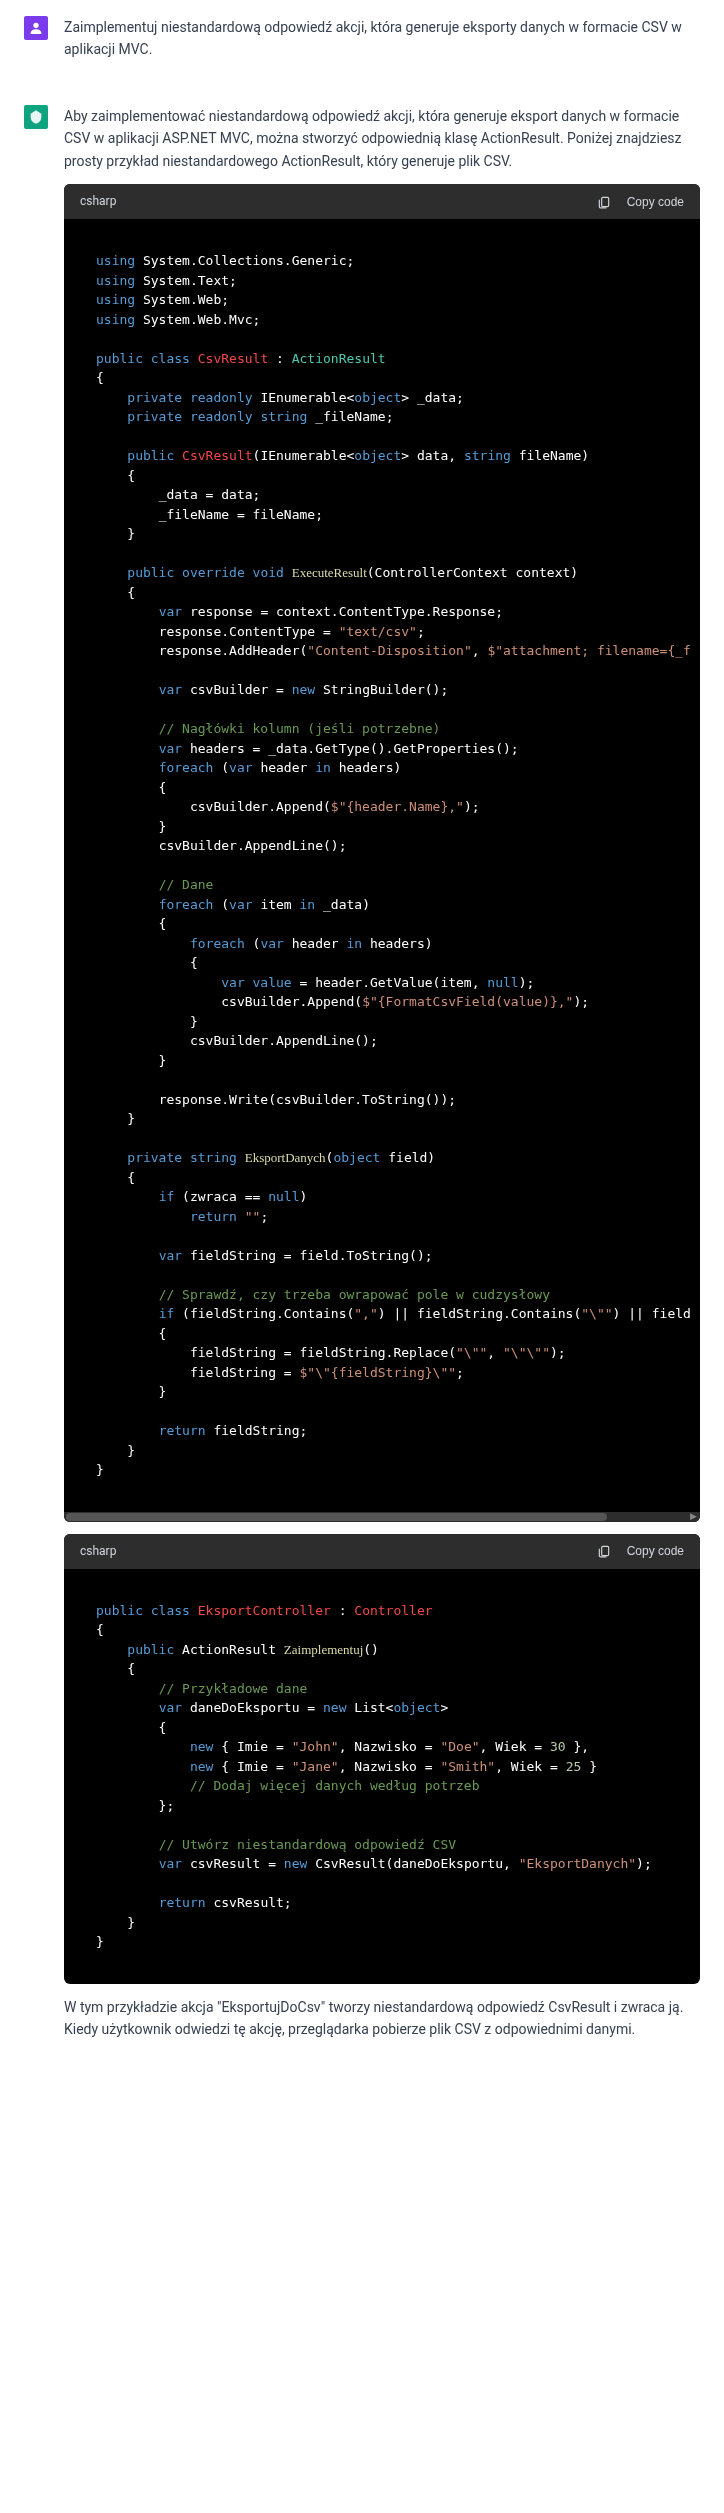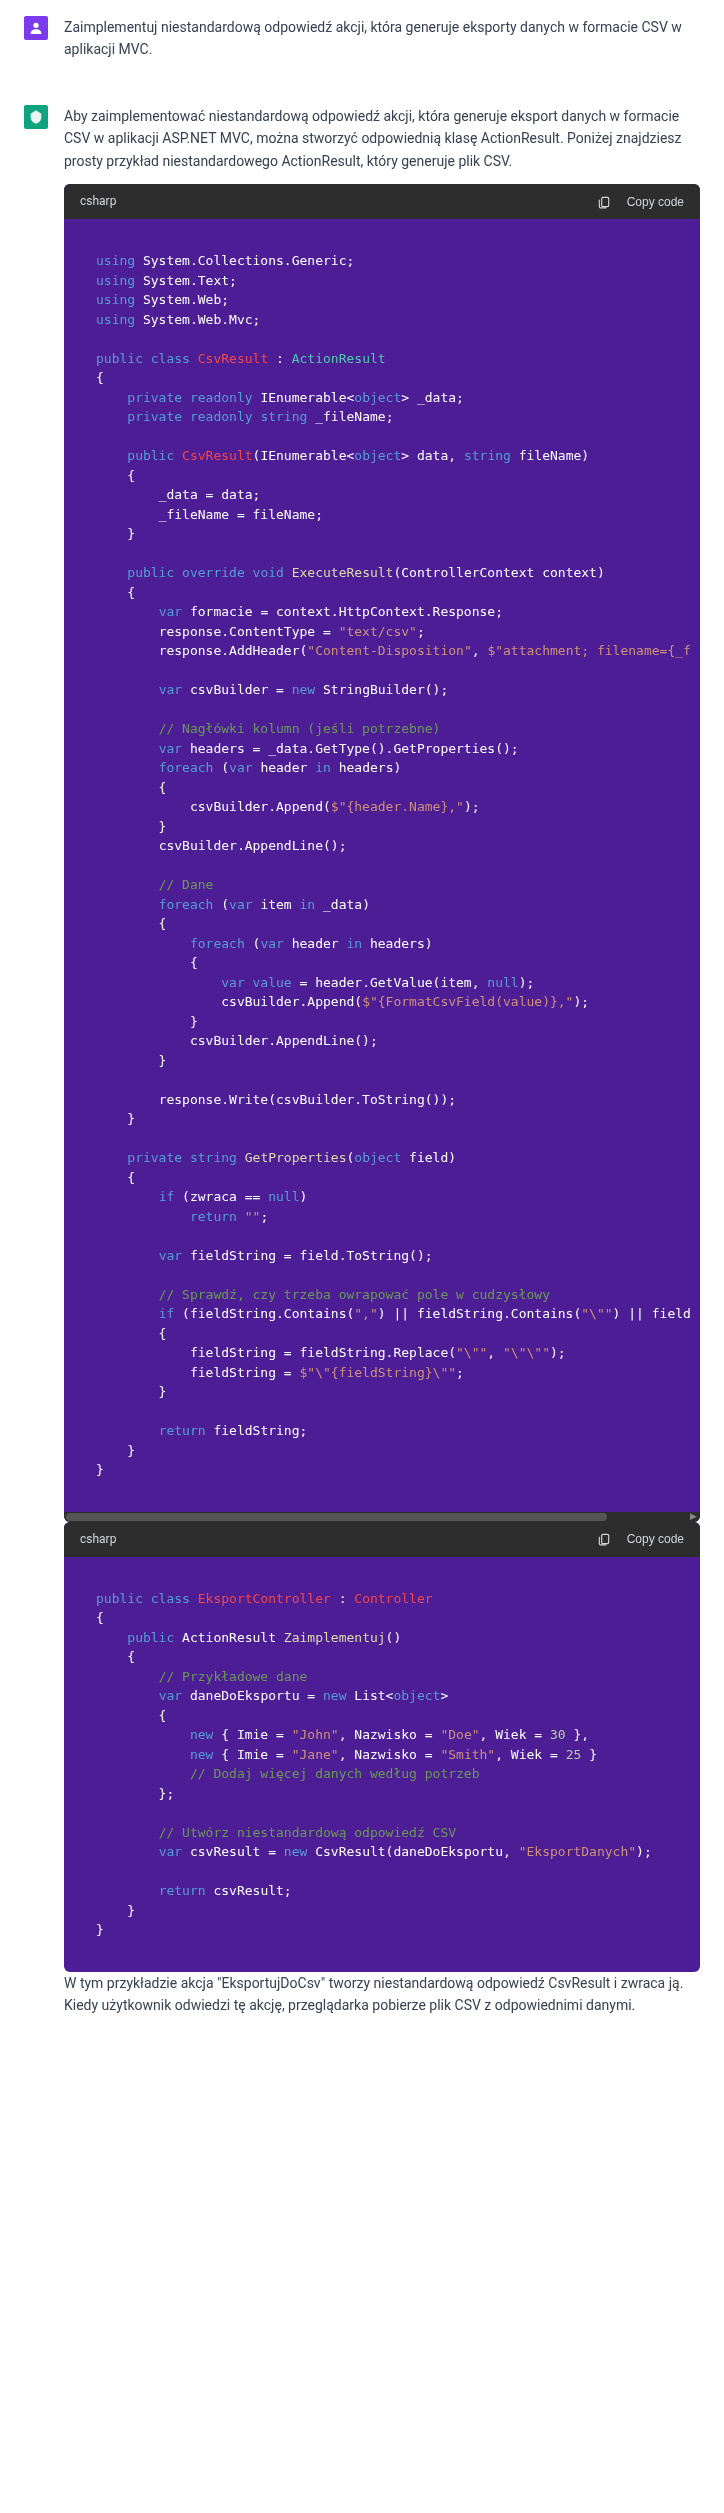--- a/index.html
+++ b/index.html
@@ -5,34 +5,34 @@
 * { margin: 0; padding: 0; box-sizing: border-box; }
 body { font-family: -apple-system, BlinkMacSystemFont, "Segoe UI", Roboto, sans-serif; background: #fff; color: #374151; font-size: 14px; line-height: 1.6; }
 .container { width: 724px; margin: 0; }
 .message { display: flex; gap: 16px; padding: 16px 24px; }
 .avatar { width: 24px; height: 24px; border-radius: 2px; flex-shrink: 0; display: flex; align-items: center; justify-content: center; }
 .avatar-user { background: #7c3aed; }
 .avatar-bot { background: #10a37f; }
 .avatar svg { width: 16px; height: 16px; }
 .content { flex: 1; min-width: 0; }
 .content p { margin-bottom: 12px; }
-.code-block { margin: 0 0; border-radius: 6px; overflow: hidden; background: #4c1d95; }
+.code-block { margin: 12px 0; border-radius: 6px; overflow: hidden; background: #000000; }
 .code-header { display: flex; justify-content: space-between; align-items: center; padding: 8px 16px; background: #2d2d2d; color: #d1d5db; font-size: 12px; }
 .copy-btn { display: flex; align-items: center; gap: 16px; background: transparent; border: none; color: #d1d5db; cursor: pointer; font-size: 12px; }
 .copy-btn svg { width: 14px; height: 14px; }
 .code-body { padding: 32px; overflow-x: auto; }
 .code-body pre { font-family: "Consolas", "Monaco", monospace; font-size: 13px; line-height: 1.5; color: #fff; }
 .scrollbar { height: 10px; background: #2d2d2d; display: flex; align-items: center; position: relative; }
 .scrollbar-thumb { height: 8px; background: #555; border-radius: 4px; position: absolute; left: 2px; width: 85%; }
 .scrollbar-arrow { color: #888; font-size: 9px; padding: 0 3px; }
 .scrollbar-arrow.right { margin-left: auto; }
 .kw-using { color: #569cd6; }
 .kw-blue { color: #569cd6; }
 .kw-red { color: #f44747; }
-.kw-yellow { color: #dcdcaa; }
+.kw-yellow { color: #dcdcaa; font-family: Liberation Serif, serif; }
 .kw-string { color: #ce9178; }
 .kw-comment { color: #6a9955; }
 .kw-cyan { color: #4ec9b0; }
 .kw-num { color: #b5cea8; }
 </style>
 </head>
 <body>
 
 <div class="container">
 
@@ -80,21 +80,21 @@
     <span class="kw-blue">private</span> <span class="kw-blue">readonly</span> <span class="kw-blue">string</span> <span>_fileName;</span>
 
     <span class="kw-blue">public</span> <span class="kw-red">CsvResult</span>(IEnumerable&lt;<span class="kw-blue">object</span><span>&gt; data, </span><span class="kw-blue">string</span><span> fileName)</span>
     {
         <span>_data = data;</span>
         <span>_fileName = fileName;</span>
     }
 
     <span class="kw-blue">public</span> <span class="kw-blue">override</span> <span class="kw-blue">void</span> <span class="kw-yellow">ExecuteResult</span><span>(ControllerContext context)</span>
     {
-        <span class="kw-blue">var</span><span> formacie = context.HttpContext.Response;</span>
+        <span class="kw-blue">var</span><span> response = context.ContentType.Response;</span>
         <span>response.ContentType = </span><span class="kw-string">"text/csv"</span>;
         <span>response.AddHeader(</span><span class="kw-string">"Content-Disposition"</span>, <span class="kw-string">$"attachment; filename={_f</span>
 
         <span class="kw-blue">var</span><span> csvBuilder = </span><span class="kw-blue">new</span><span> StringBuilder();</span>
 
         <span class="kw-comment">// Nagłówki kolumn (jeśli potrzebne)</span>
         <span class="kw-blue">var</span><span> headers = _data.GetType().GetProperties();</span>
         <span class="kw-blue">foreach</span> (<span class="kw-blue">var</span><span> header </span><span class="kw-blue">in</span><span> headers)</span>
         {
             <span>csvBuilder.Append(</span><span class="kw-string">$"{header.Name},"</span>);
@@ -108,21 +108,21 @@
             {
                 <span class="kw-blue">var</span> <span class="kw-blue">value</span><span> = header.GetValue(item, </span><span class="kw-blue">null</span><span>);</span>
                 <span>csvBuilder.Append(</span><span class="kw-string">$"{FormatCsvField(value)},"</span>);
             }
             <span>csvBuilder.AppendLine();</span>
         }
 
         <span>response.Write(csvBuilder.ToString());</span>
     }
 
-    <span class="kw-blue">private</span> <span class="kw-blue">string</span> <span class="kw-yellow">GetProperties</span>(<span class="kw-blue">object</span><span> field)</span>
+    <span class="kw-blue">private</span> <span class="kw-blue">string</span> <span class="kw-yellow">EksportDanych</span>(<span class="kw-blue">object</span><span> field)</span>
     {
         <span class="kw-blue">if</span><span> (zwraca == </span><span class="kw-blue">null</span>)
             <span class="kw-blue">return</span> <span class="kw-string">""</span>;
 
         <span class="kw-blue">var</span><span> fieldString = field.ToString();</span>
 
         <span class="kw-comment">// Sprawdź, czy trzeba owrapować pole w cudzysłowy</span>
         <span class="kw-blue">if</span><span> (fieldString.Contains(</span><span class="kw-string">","</span><span>) || fieldString.Contains(</span><span class="kw-string">"\""</span><span>) || field</span>
         {
             <span>fieldString = fieldString.Replace(</span><span class="kw-string">"\""</span>, <span class="kw-string">"\"\""</span>);

